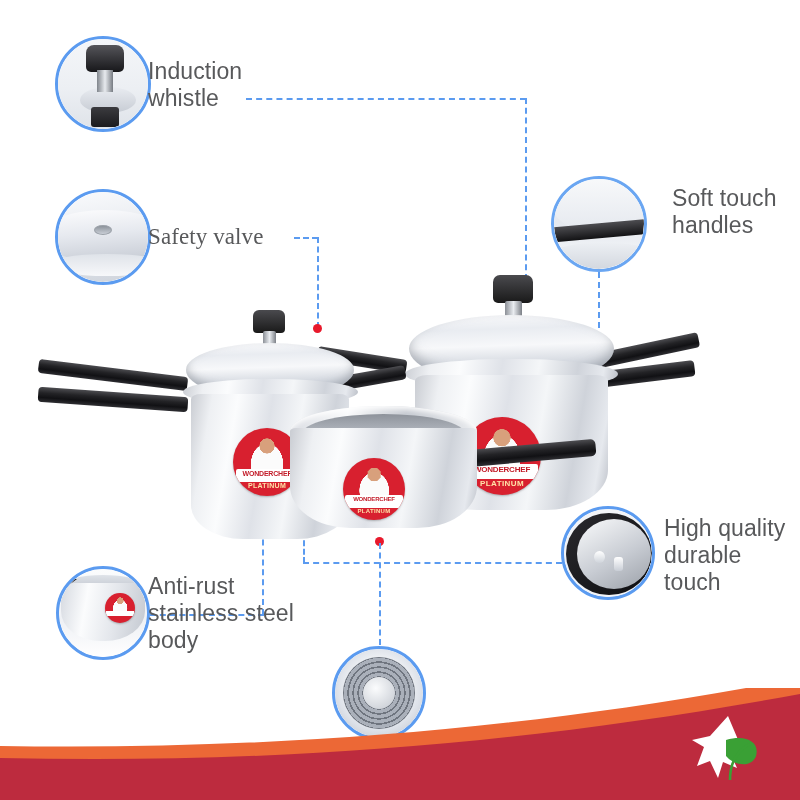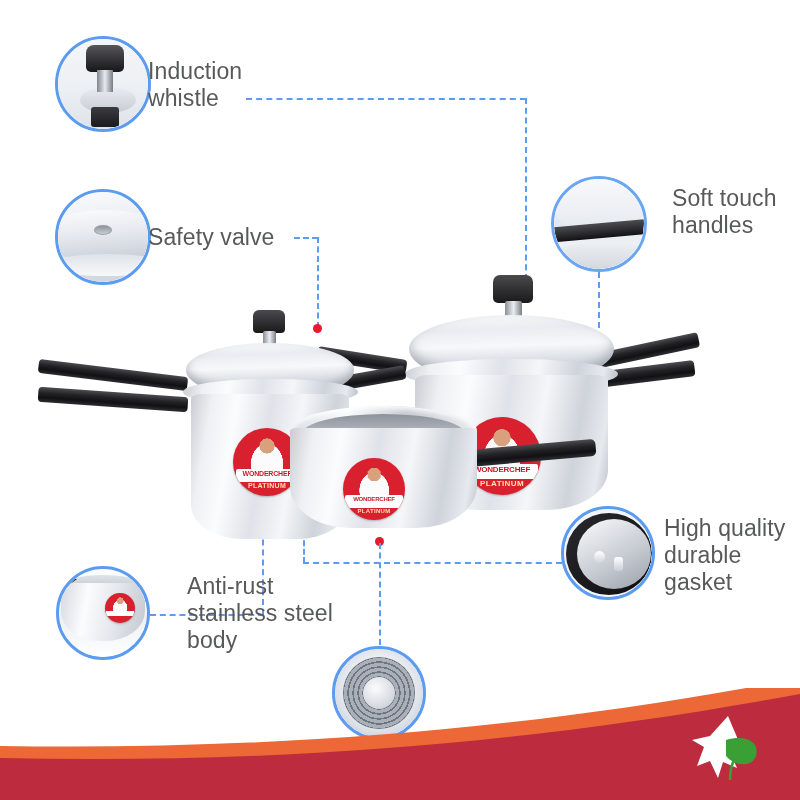--- a/index.html
+++ b/index.html
@@ -235,27 +235,27 @@
                   background:repeating-radial-gradient(circle at 50% 50%,
                     #6f757f 0 1.6px,transparent 1.6px 5px),
                     radial-gradient(circle at 50% 50%,#e7eaee 0 22%,#aab0ba 24% 100%);"></div>
       <div style="position:absolute;left:28px;top:28px;width:32px;height:32px;border-radius:50%;
                   background:radial-gradient(circle at 40% 35%,#fbfcfd,#c2c7cf);"></div>
     </div>
   </div>
 
   <div class="callout-label" style="left:148px;top:58px;">Induction
 whistle</div>
-  <div class="callout-label" style="left:148px;top:224px;">Safety valve</div>
+  <div class="callout-label" style="left:148px;top:224px;font-family:Liberation Serif, serif;">Safety valve</div>
   <div class="callout-label" style="left:659px;top:185px;margin-left:13px;">Soft touch
 handles</div>
   <div class="callout-label" style="left:664px;top:515px;">High quality
 durable
-gasket</div>
-  <div class="callout-label" style="left:148px;top:573px;padding-left:39px;">Anti-rust
+touch</div>
+  <div class="callout-label" style="left:148px;top:573px;">Anti-rust
 stainless steel
 body</div>
 
   <div id="band">
     <svg width="800" height="112" viewBox="0 0 800 112">
       <path d="M0,66 C260,70 520,52 800,0 L800,112 L0,112 Z" fill="#bd2b3e"></path>
       <path d="M0,58 C260,62 520,44 800,-10 L800,6 C520,58 260,76 0,70 Z" fill="#ec6836"></path>
       <g transform="translate(690,28)">
         <path d="M38,0 L49,26 L38,32 L47,52 L33,46 L28,62 L20,45 L7,50 L14,31 L2,24 L20,20 Z" fill="#ffffff"></path>
         <path d="M36,24 C56,18 70,26 66,40 C62,52 44,50 36,40 Z" fill="#3aa035"></path>

